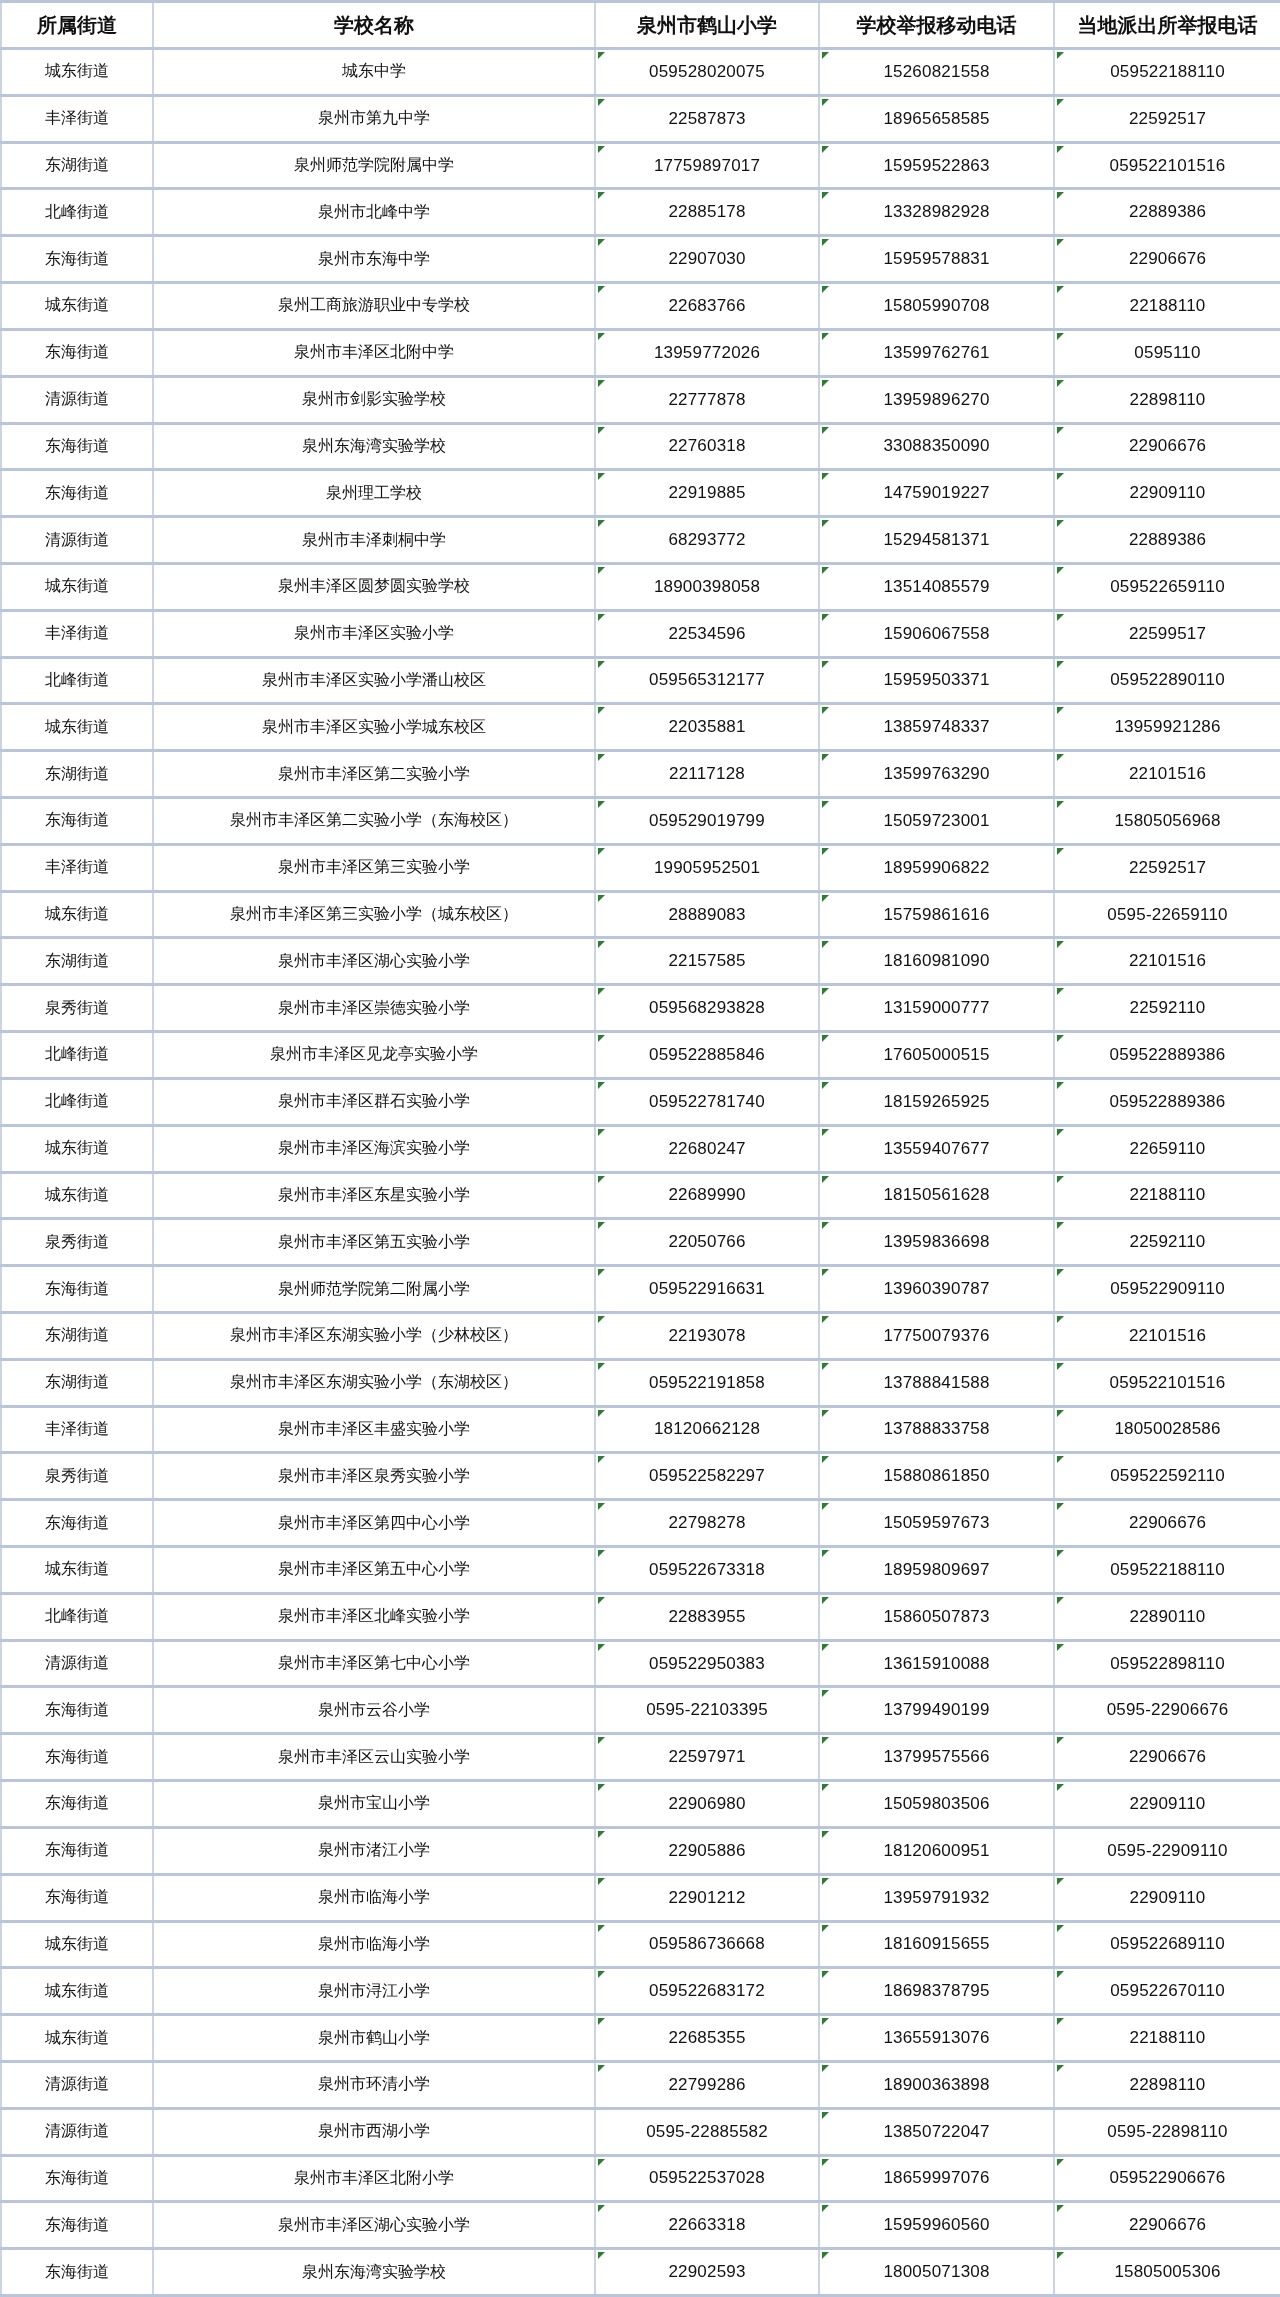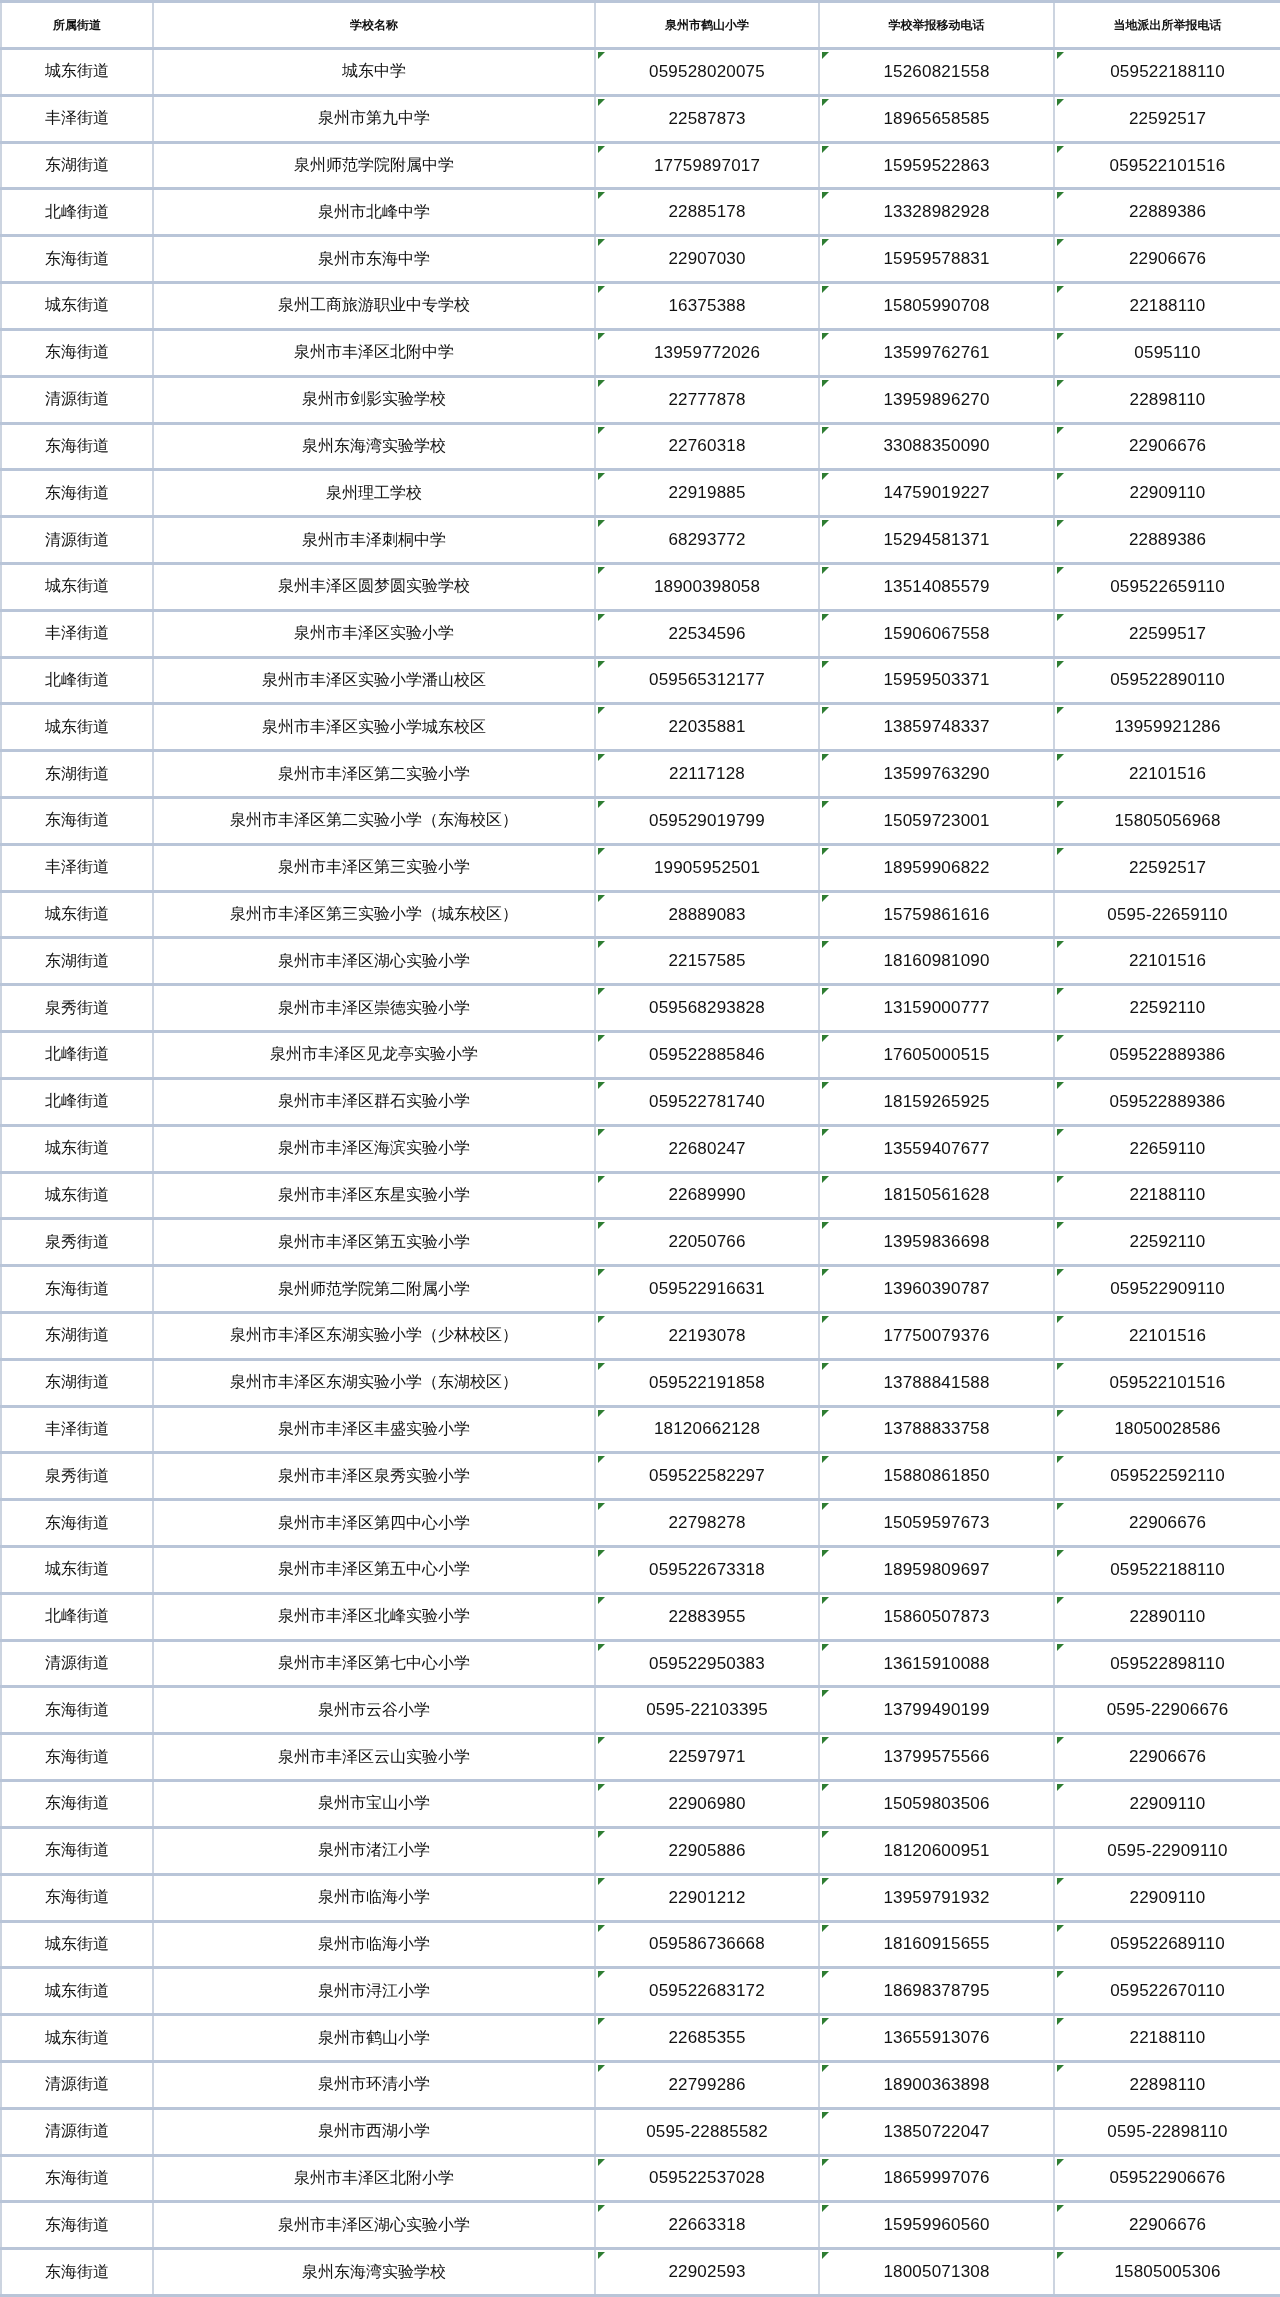--- a/index.html
+++ b/index.html
@@ -20,21 +20,21 @@
   th,td{
     border-left:2px solid var(--grid-v);
     border-right:2px solid var(--grid-v);
     border-top:3px solid var(--grid-h);
     border-bottom:3px solid var(--grid-h);
     text-align:center;vertical-align:middle;
     padding:0 4px;position:relative;
     overflow:hidden;white-space:nowrap;
     background:#ffffff;
   }
-  thead th{font-weight:bold;font-size:12px;height:44px;}
+  thead th{font-weight:bold;font-size:20px;height:44px;}
   tbody td{font-size:16px;}
   tbody td.c2,tbody td.c3,tbody td.c4{font-size:17px;letter-spacing:0.2px;}
   .tri{
     position:absolute;top:2px;left:2px;
     width:0;height:0;
     border-top:7px solid var(--flag);
     border-right:7px solid transparent;
   }
 </style>
 </head>
@@ -90,21 +90,21 @@
         <tr>
           <td class="c0"><span>东海街道</span></td>
           <td class="c1"><span>泉州市东海中学</span></td>
           <td class="c2"><span class="tri"></span><span>22907030</span></td>
           <td class="c3"><span class="tri"></span><span>15959578831</span></td>
           <td class="c4"><span class="tri"></span><span>22906676</span></td>
         </tr>
         <tr>
           <td class="c0"><span>城东街道</span></td>
           <td class="c1"><span>泉州工商旅游职业中专学校</span></td>
-          <td class="c2"><span class="tri"></span><span>16375388</span></td>
+          <td class="c2"><span class="tri"></span><span>22683766</span></td>
           <td class="c3"><span class="tri"></span><span>15805990708</span></td>
           <td class="c4"><span class="tri"></span><span>22188110</span></td>
         </tr>
         <tr>
           <td class="c0"><span>东海街道</span></td>
           <td class="c1"><span>泉州市丰泽区北附中学</span></td>
           <td class="c2"><span class="tri"></span><span>13959772026</span></td>
           <td class="c3"><span class="tri"></span><span>13599762761</span></td>
           <td class="c4"><span class="tri"></span><span>0595110</span></td>
         </tr>

